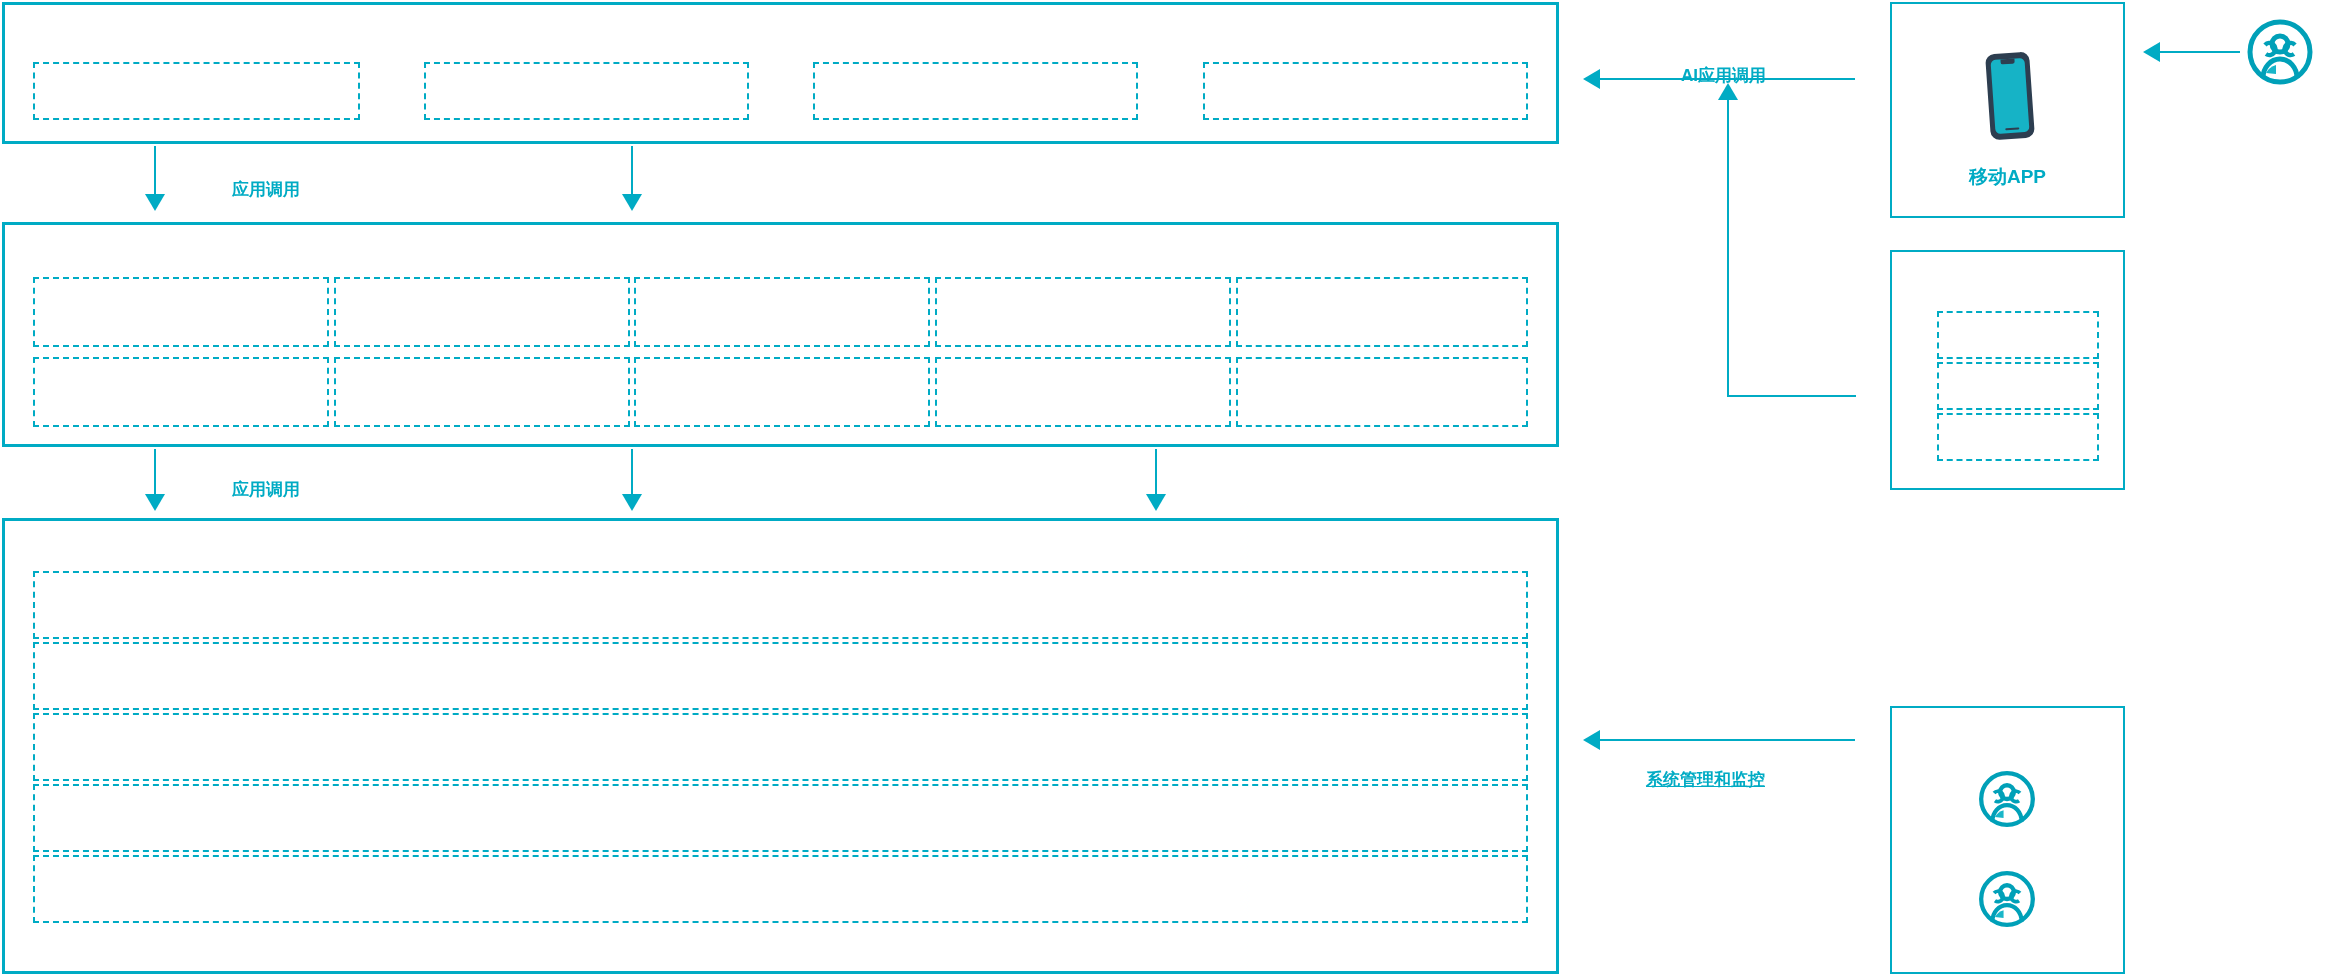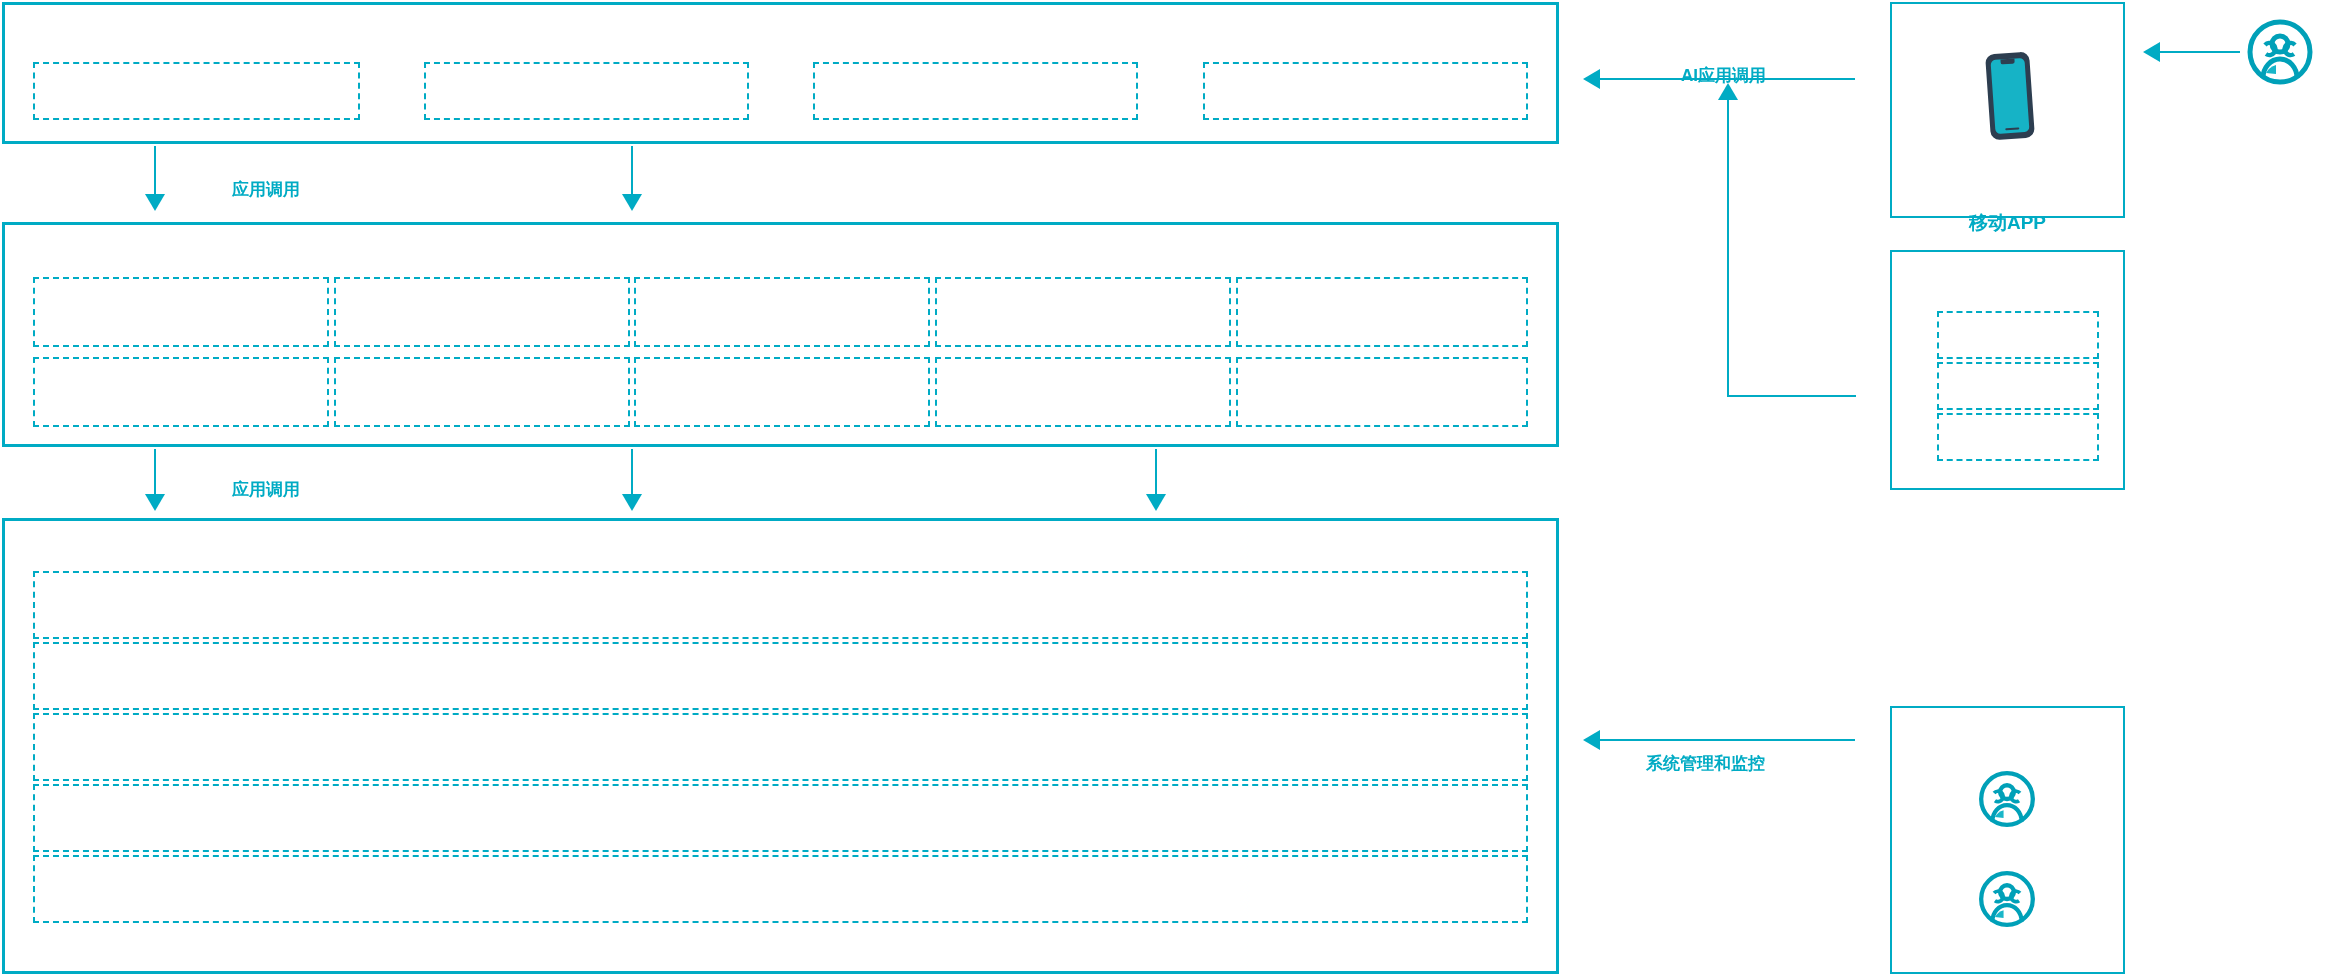--- a/index.html
+++ b/index.html
@@ -207,21 +207,21 @@
     <div class="icon-wrap" style="left:82px; top:42px;">
       <svg width="70" height="100" viewBox="0 0 70 100" xmlns="http://www.w3.org/2000/svg">
         <g transform="rotate(-4 35 50)">
           <rect x="15" y="8" width="42" height="84" rx="8" ry="8" fill="#2d3e50" stroke="#2d3e50" stroke-width="2"></rect>
           <rect x="19" y="13" width="34" height="74" rx="5" ry="5" fill="#16b3c6"></rect>
           <path d="M29 13 h14 v3 a2 2 0 0 1 -2 2 h-10 a2 2 0 0 1 -2 -2 z" fill="#2d3e50"></path>
           <rect x="29" y="82" width="14" height="2" rx="1" fill="#2d3e50"></rect>
         </g>
       </svg>
     </div>
-    <div class="card-label" style="top:160px;margin-top:46px;">移动APP</div>
+    <div class="card-label" style="top:160px;">移动APP</div>
   </div>
 
   <div class="icon-wrap" style="left:2244px; top:16px;">
     <svg width="72" height="72" viewBox="0 0 72 72" xmlns="http://www.w3.org/2000/svg">
       <circle cx="36" cy="36" r="30" fill="none" stroke="#00a0b8" stroke-width="5"></circle>
       <circle cx="36" cy="28" r="8" fill="none" stroke="#00a0b8" stroke-width="5"></circle>
       <path d="M19 62 A17 19 0 0 1 53 62" fill="none" stroke="#00a0b8" stroke-width="5"></path>
       <path d="M21 29 a6 6 0 1 1 1 9" fill="none" stroke="#00a0b8" stroke-width="4.5"></path>
       <path d="M51 29 a6 6 0 1 0 -1 9" fill="none" stroke="#00a0b8" stroke-width="4.5"></path>
       <path d="M22 57 a16 16 0 0 1 10 -8 l0 9 z" fill="#19b6c9"></path>
@@ -238,21 +238,21 @@
     <div class="dbox" style="left:45px; top:110px; width:162px; height:48px;">
       <span></span>
     </div>
     <div class="dbox" style="left:45px; top:161px; width:162px; height:48px;">
       <span></span>
     </div>
   </div>
 
   <div class="hline" style="left:1600px; top:739px; width:255px;"></div>
   <div class="arrow-left" style="left:1583px; top:730px;"></div>
-  <div class="label" style="left:1646px; top:752px;">系统管理和监控</div>
+  <div class="label" style="left:1646px; top:768px;text-decoration:underline;">系统管理和监控</div>
 
   <div class="panel thin" style="left:1890px; top:706px; width:235px; height:268px;">
     <div class="icon-wrap" style="left:84px; top:60px;">
       <svg width="62" height="62" viewBox="0 0 72 72" xmlns="http://www.w3.org/2000/svg">
         <circle cx="36" cy="36" r="30" fill="none" stroke="#00a0b8" stroke-width="5"></circle>
         <circle cx="36" cy="28" r="8" fill="none" stroke="#00a0b8" stroke-width="5"></circle>
         <path d="M19 62 A17 19 0 0 1 53 62" fill="none" stroke="#00a0b8" stroke-width="5"></path>
         <path d="M21 29 a6 6 0 1 1 1 9" fill="none" stroke="#00a0b8" stroke-width="4.5"></path>
         <path d="M51 29 a6 6 0 1 0 -1 9" fill="none" stroke="#00a0b8" stroke-width="4.5"></path>
         <path d="M22 57 a16 16 0 0 1 10 -8 l0 9 z" fill="#19b6c9"></path>

